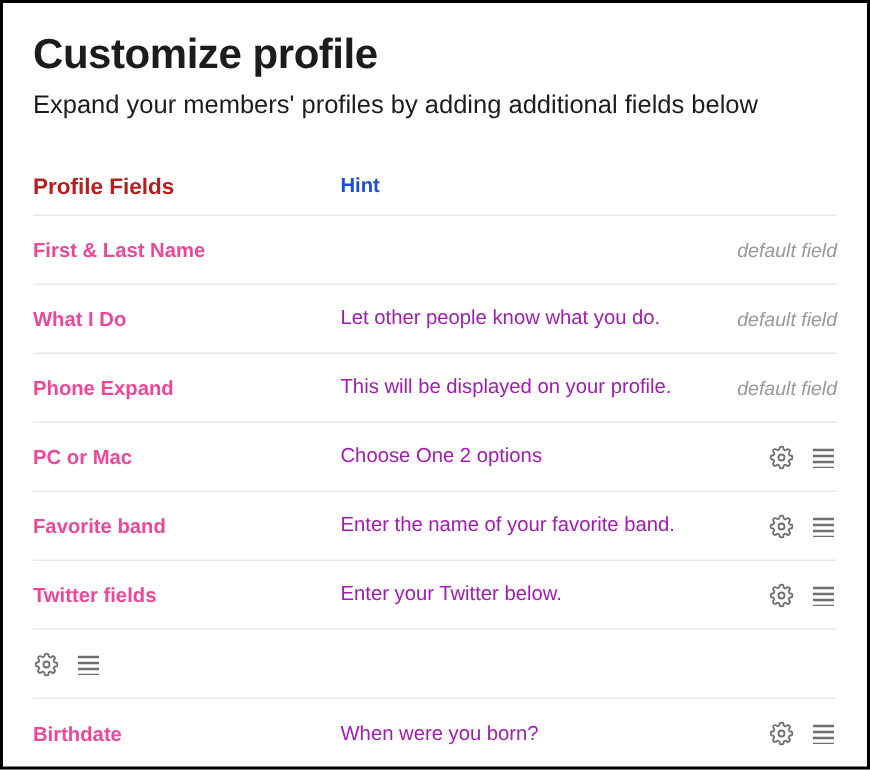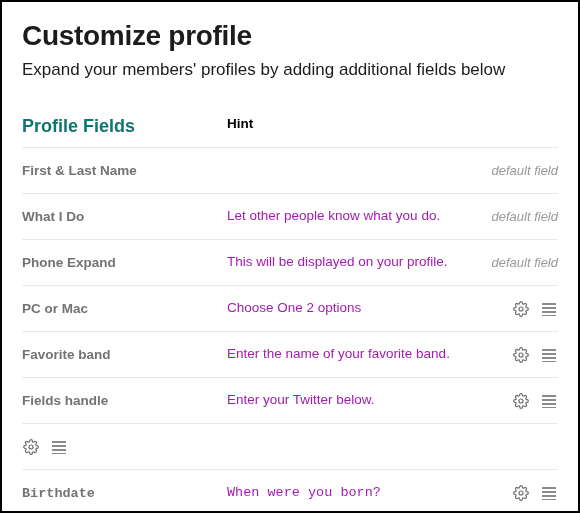--- a/index.html
+++ b/index.html
@@ -30,44 +30,44 @@
     width: 100%;
   }
   .thead {
     display: flex;
     padding: 8px 0 10px 0;
     border-bottom: 1px solid #e8e8e8;
   }
   .col-name {
     width: 205px;
     flex-shrink: 0;
-    font-size: 18px;
+    font-size: 15px;
     font-weight: 700;
-    color: #0f766e;
+    color: #b91c1c;
   }
   .col-hint-header {
     flex: 1;
     font-size: 13.5px;
     font-weight: 700;
-    color: #000000;
+    color: #1d4ed8;
   }
   .row {
     display: flex;
     align-items: center;
     border-bottom: 1px solid #e8e8e8;
     min-height: 46px;
     padding: 12px 0;
   }
-  .row:last-child { border-bottom: none; font-family: Liberation Mono, monospace; }
+  .row:last-child { border-bottom: none; }
   .field-name {
     width: 205px;
     flex-shrink: 0;
     font-size: 13.5px;
     font-weight: 700;
-    color: #737373;
+    color: #ec4899;
   }
   .hint {
     flex: 1;
     font-size: 13.5px;
     color: #a21caf;
     line-height: 1.35;
   }
   .actions {
     display: flex;
     align-items: flex-start;
@@ -167,21 +167,21 @@
               <line x1="1" y1="2" x2="15" y2="2"></line>
               <line x1="1" y1="6" x2="15" y2="6"></line>
               <line x1="1" y1="10" x2="15" y2="10"></line>
               <line x1="1" y1="14" x2="15" y2="14"></line>
             </svg>
         </span>
       </div>
     </div>
 
     <div class="row">
-      <div class="field-name">Fields handle</div>
+      <div class="field-name">Twitter fields</div>
       <div class="hint">Enter your Twitter below.</div>
       <div class="actions">
         <span class="icon-btn">
           <svg width="16" height="16" viewBox="0 0 24 24" fill="none" stroke="currentColor" stroke-width="1.8">
               <circle cx="12" cy="12" r="3"></circle>
               <path d="M19.4 15a1.7 1.7 0 0 0 .34 1.87l.06.06a2 2 0 1 1-2.83 2.83l-.06-.06a1.7 1.7 0 0 0-1.87-.34 1.7 1.7 0 0 0-1 1.56V21a2 2 0 1 1-4 0v-.09a1.7 1.7 0 0 0-1.11-1.56 1.7 1.7 0 0 0-1.87.34l-.06.06a2 2 0 1 1-2.83-2.83l.06-.06a1.7 1.7 0 0 0 .34-1.87 1.7 1.7 0 0 0-1.56-1H3a2 2 0 1 1 0-4h.09a1.7 1.7 0 0 0 1.56-1.11 1.7 1.7 0 0 0-.34-1.87l-.06-.06a2 2 0 1 1 2.83-2.83l.06.06a1.7 1.7 0 0 0 1.87.34H9a1.7 1.7 0 0 0 1-1.56V3a2 2 0 1 1 4 0v.09a1.7 1.7 0 0 0 1 1.56 1.7 1.7 0 0 0 1.87-.34l.06-.06a2 2 0 1 1 2.83 2.83l-.06.06a1.7 1.7 0 0 0-.34 1.87V9a1.7 1.7 0 0 0 1.56 1H21a2 2 0 1 1 0 4h-.09a1.7 1.7 0 0 0-1.56 1z"></path>
             </svg>
         </span>
         <span class="icon-btn">
           <svg width="16" height="14" viewBox="0 0 16 14" stroke="currentColor" stroke-width="1.6">

